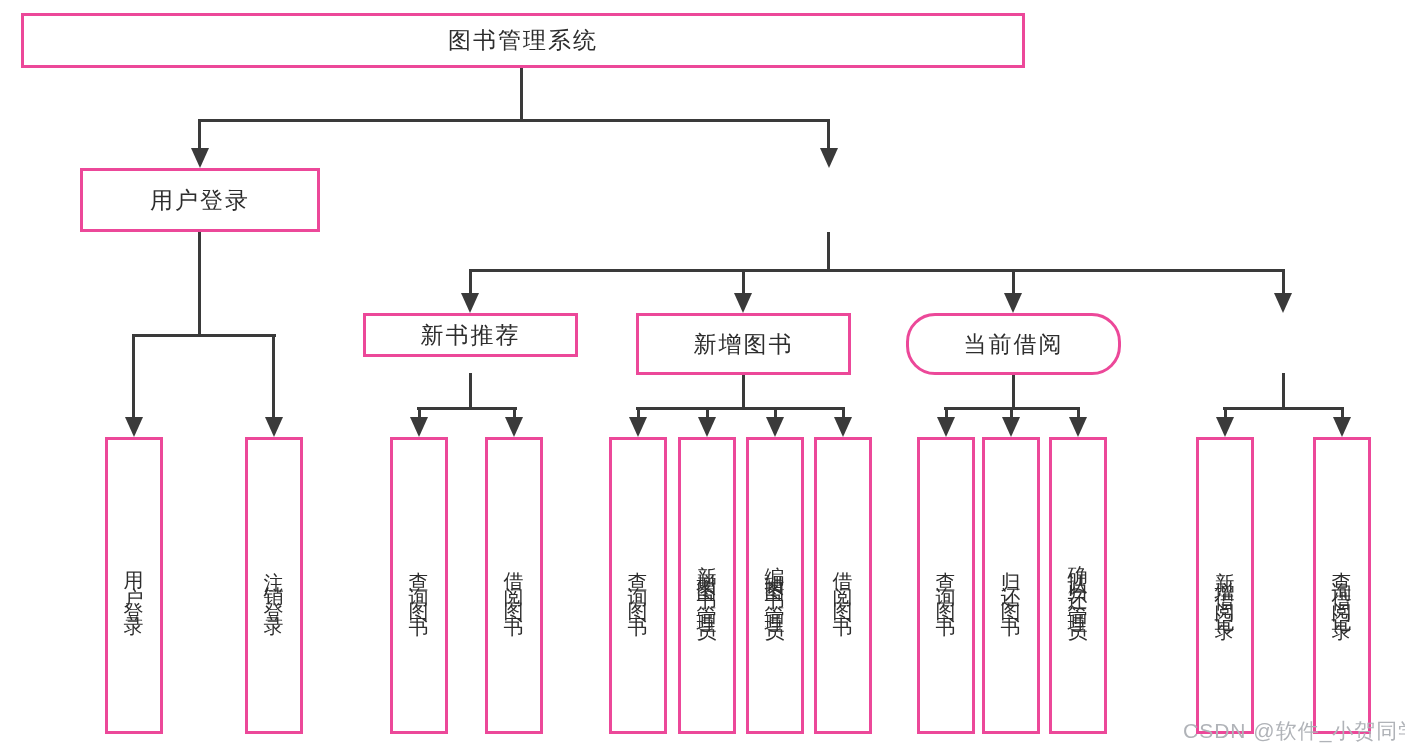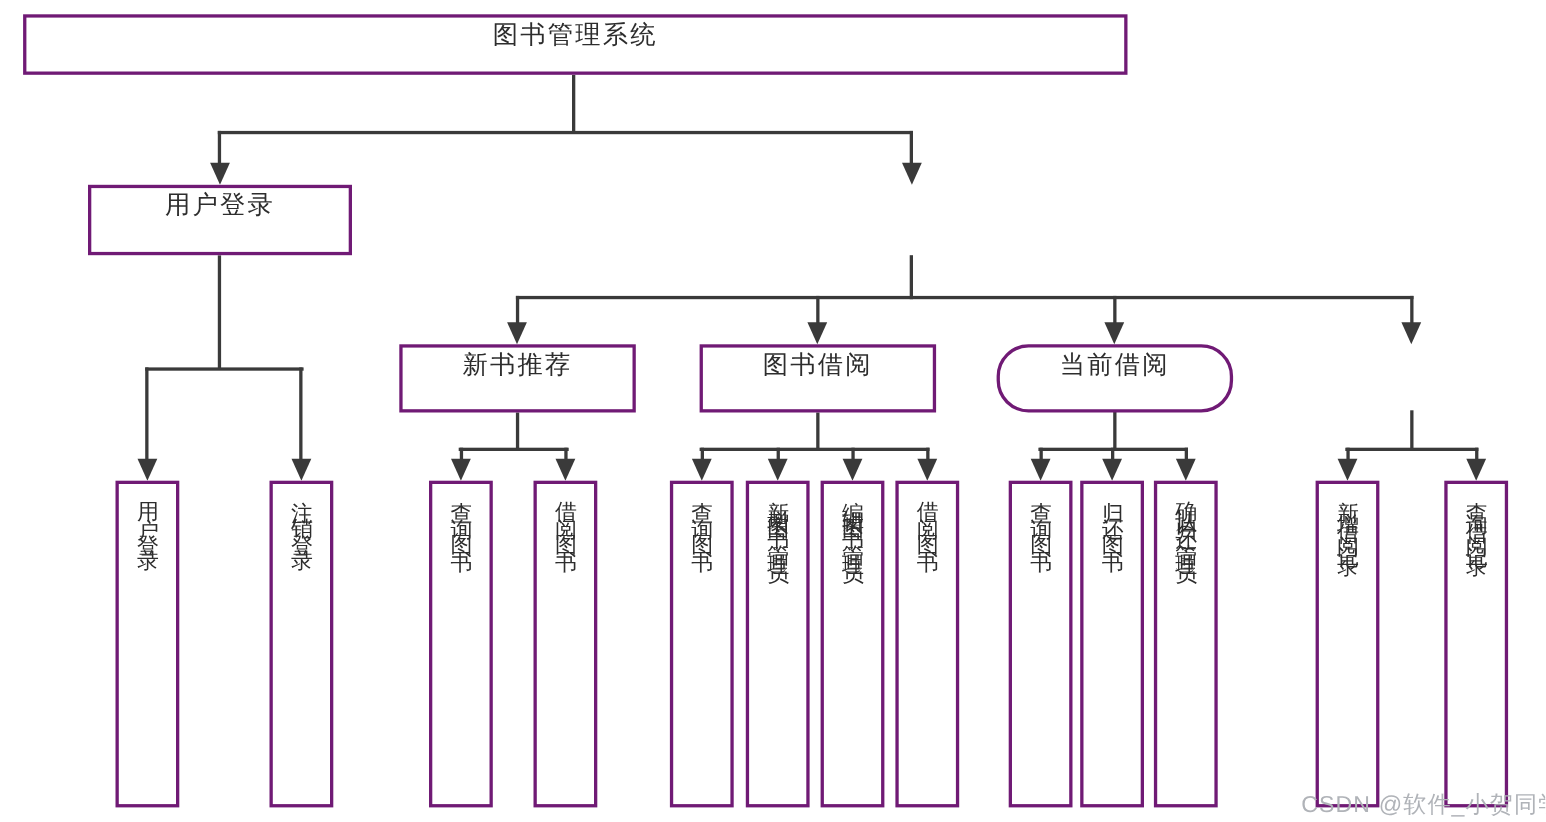--- a/index.html
+++ b/index.html
@@ -1,22 +1,22 @@
 <!DOCTYPE html>
 <html><head>
 <meta charset="utf-8">
 <style>
   html,body{margin:0;padding:0;background:#ffffff;}
   #canvas{
     position:relative;width:1405px;height:747px;background:#ffffff;overflow:hidden;
     font-family:"Liberation Sans","DejaVu Sans",sans-serif;color:#2d2d2d;
   }
   .box{
-    position:absolute;background:#ffffff;border:3px solid #701a75;box-sizing:border-box;
-    display:flex;justify-content:center;
+    position:absolute;background:#ffffff;border:3px solid #ec4899;box-sizing:border-box;
+    display:flex;align-items:center;justify-content:center;
   }
   .hlabel{font-size:23px;letter-spacing:2px;white-space:nowrap;color:#2d2d2d;}
   .vlabel{
     writing-mode:vertical-rl;text-orientation:mixed;font-size:20px;color:#2d2d2d;
     white-space:nowrap;line-height:1;
   }
   .ls-wide{letter-spacing:15px;}
   .ls-med{letter-spacing:10px;}
   .ls-tight{letter-spacing:8px;}
   .vline{position:absolute;width:3px;background:#3a3a3a;}
@@ -97,25 +97,25 @@
 
   <div class="box" style="left:21px;top:13px;width:1004px;height:55px;">
     <span class="hlabel">图书管理系统</span>
   </div>
 
   <div class="box" style="left:80px;top:168px;width:240px;height:64px;">
     <span class="hlabel">用户登录</span>
   </div>
 
 
-  <div class="box" style="left:363px;top:313px;width:215px;height:62px;">
+  <div class="box" style="left:363px;top:313px;width:215px;height:44px;">
     <span class="hlabel">新书推荐</span>
   </div>
   <div class="box" style="left:636px;top:313px;width:215px;height:62px;">
-    <span class="hlabel">图书借阅</span>
+    <span class="hlabel">新增图书</span>
   </div>
   <div class="box" style="left:906px;top:313px;width:215px;height:62px;border-radius:29px;">
     <span class="hlabel">当前借阅</span>
   </div>
 
   <div class="box" style="left:105px;top:437px;width:58px;height:297px;">
     <span class="vlabel ls-wide">用户登录</span>
   </div>
   <div class="box" style="left:245px;top:437px;width:58px;height:297px;">
     <span class="vlabel ls-wide">注销登录</span>

